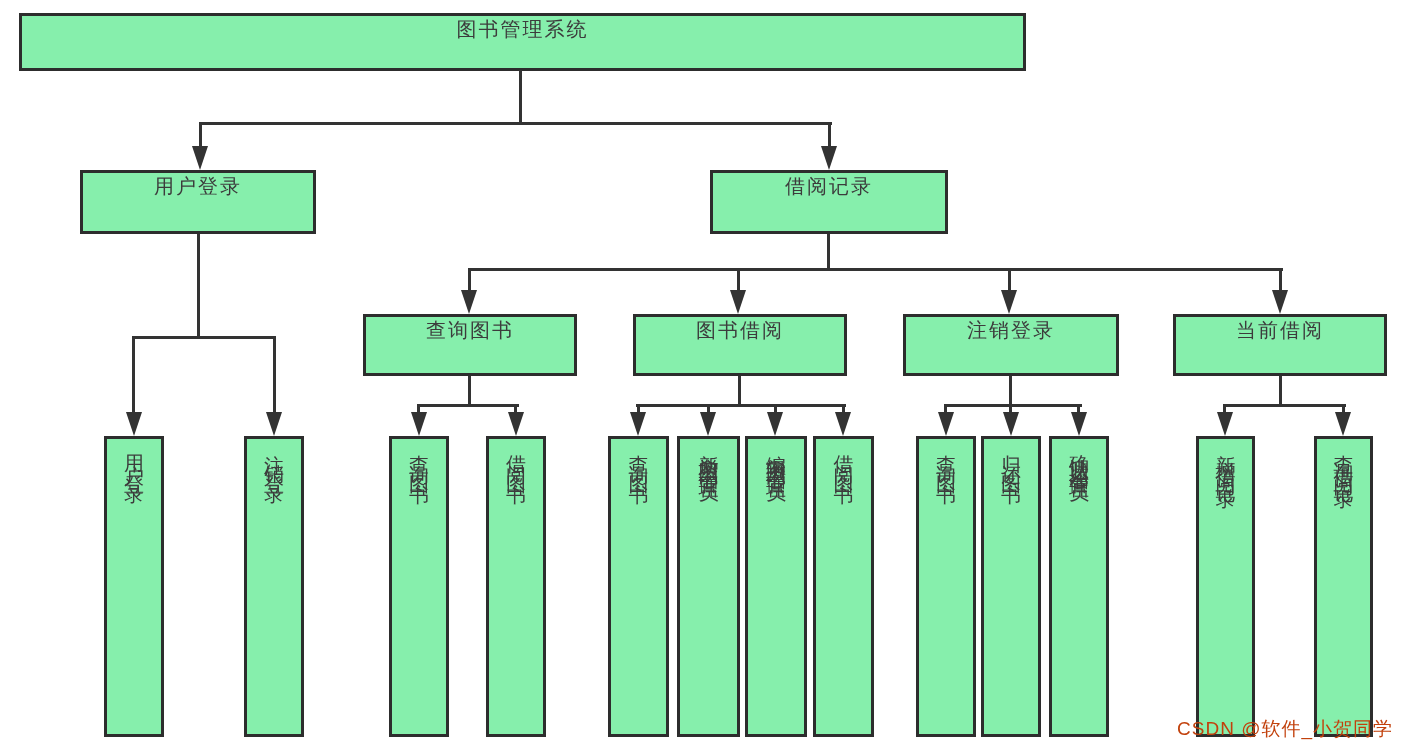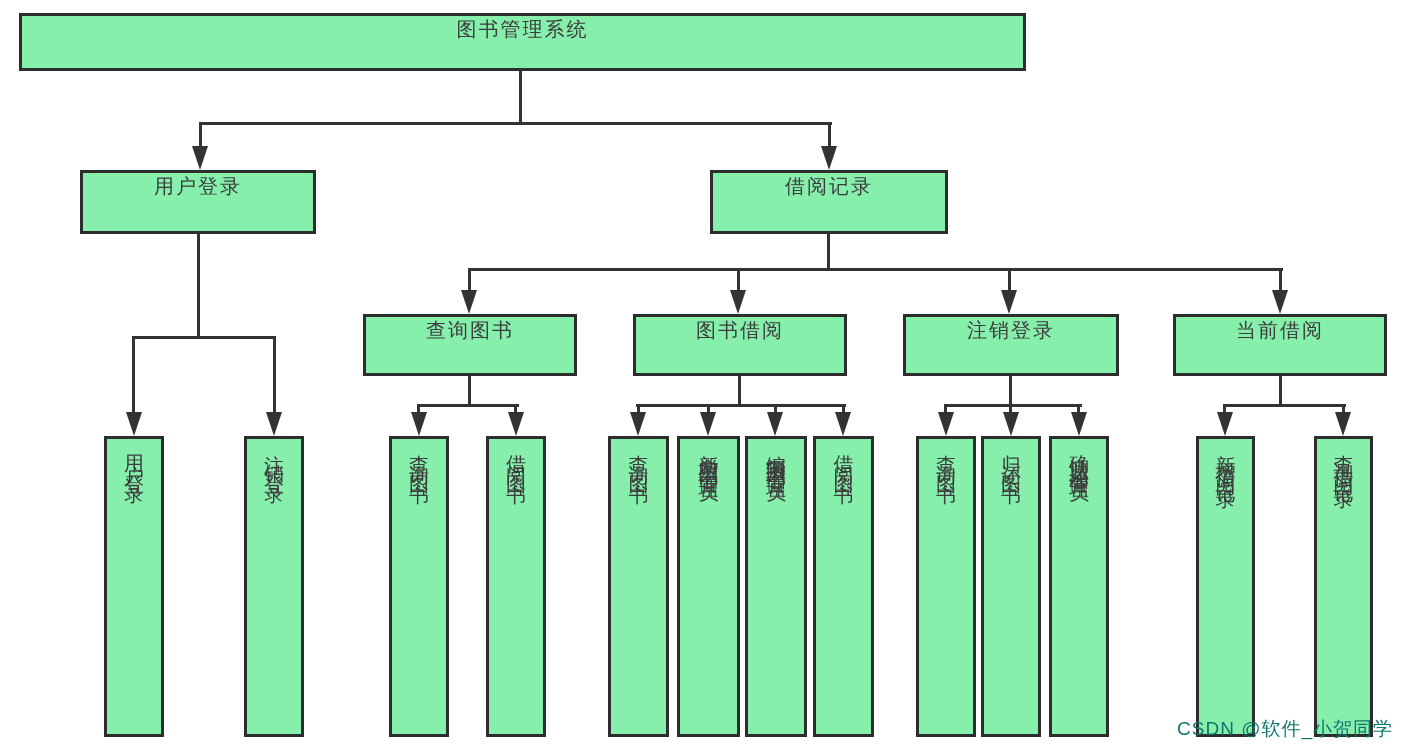--- a/index.html
+++ b/index.html
@@ -17,21 +17,21 @@
     writing-mode:vertical-rl;text-orientation:mixed;
     font-size:20px;letter-spacing:10px;line-height:1.15;white-space:nowrap;
   }
   .line{position:absolute;background:#333333;}
   .arrow{
     position:absolute;width:0;height:0;
     border-left:8px solid transparent;border-right:8px solid transparent;
     border-top:24px solid #333333;
   }
   .watermark{
-    position:absolute;top:716px;right:12px;font-size:19px;color:#0f766e;
+    position:absolute;top:716px;right:12px;font-size:19px;color:#c2410c;
     letter-spacing:1px;white-space:nowrap;text-align:right;
   }
 </style>
 </head>
 <body>
 
 <div class="stage">
 
   <div class="node" style="left:19px;top:13px;width:1007px;height:58px">
     <span class="h-label">图书管理系统</span>

